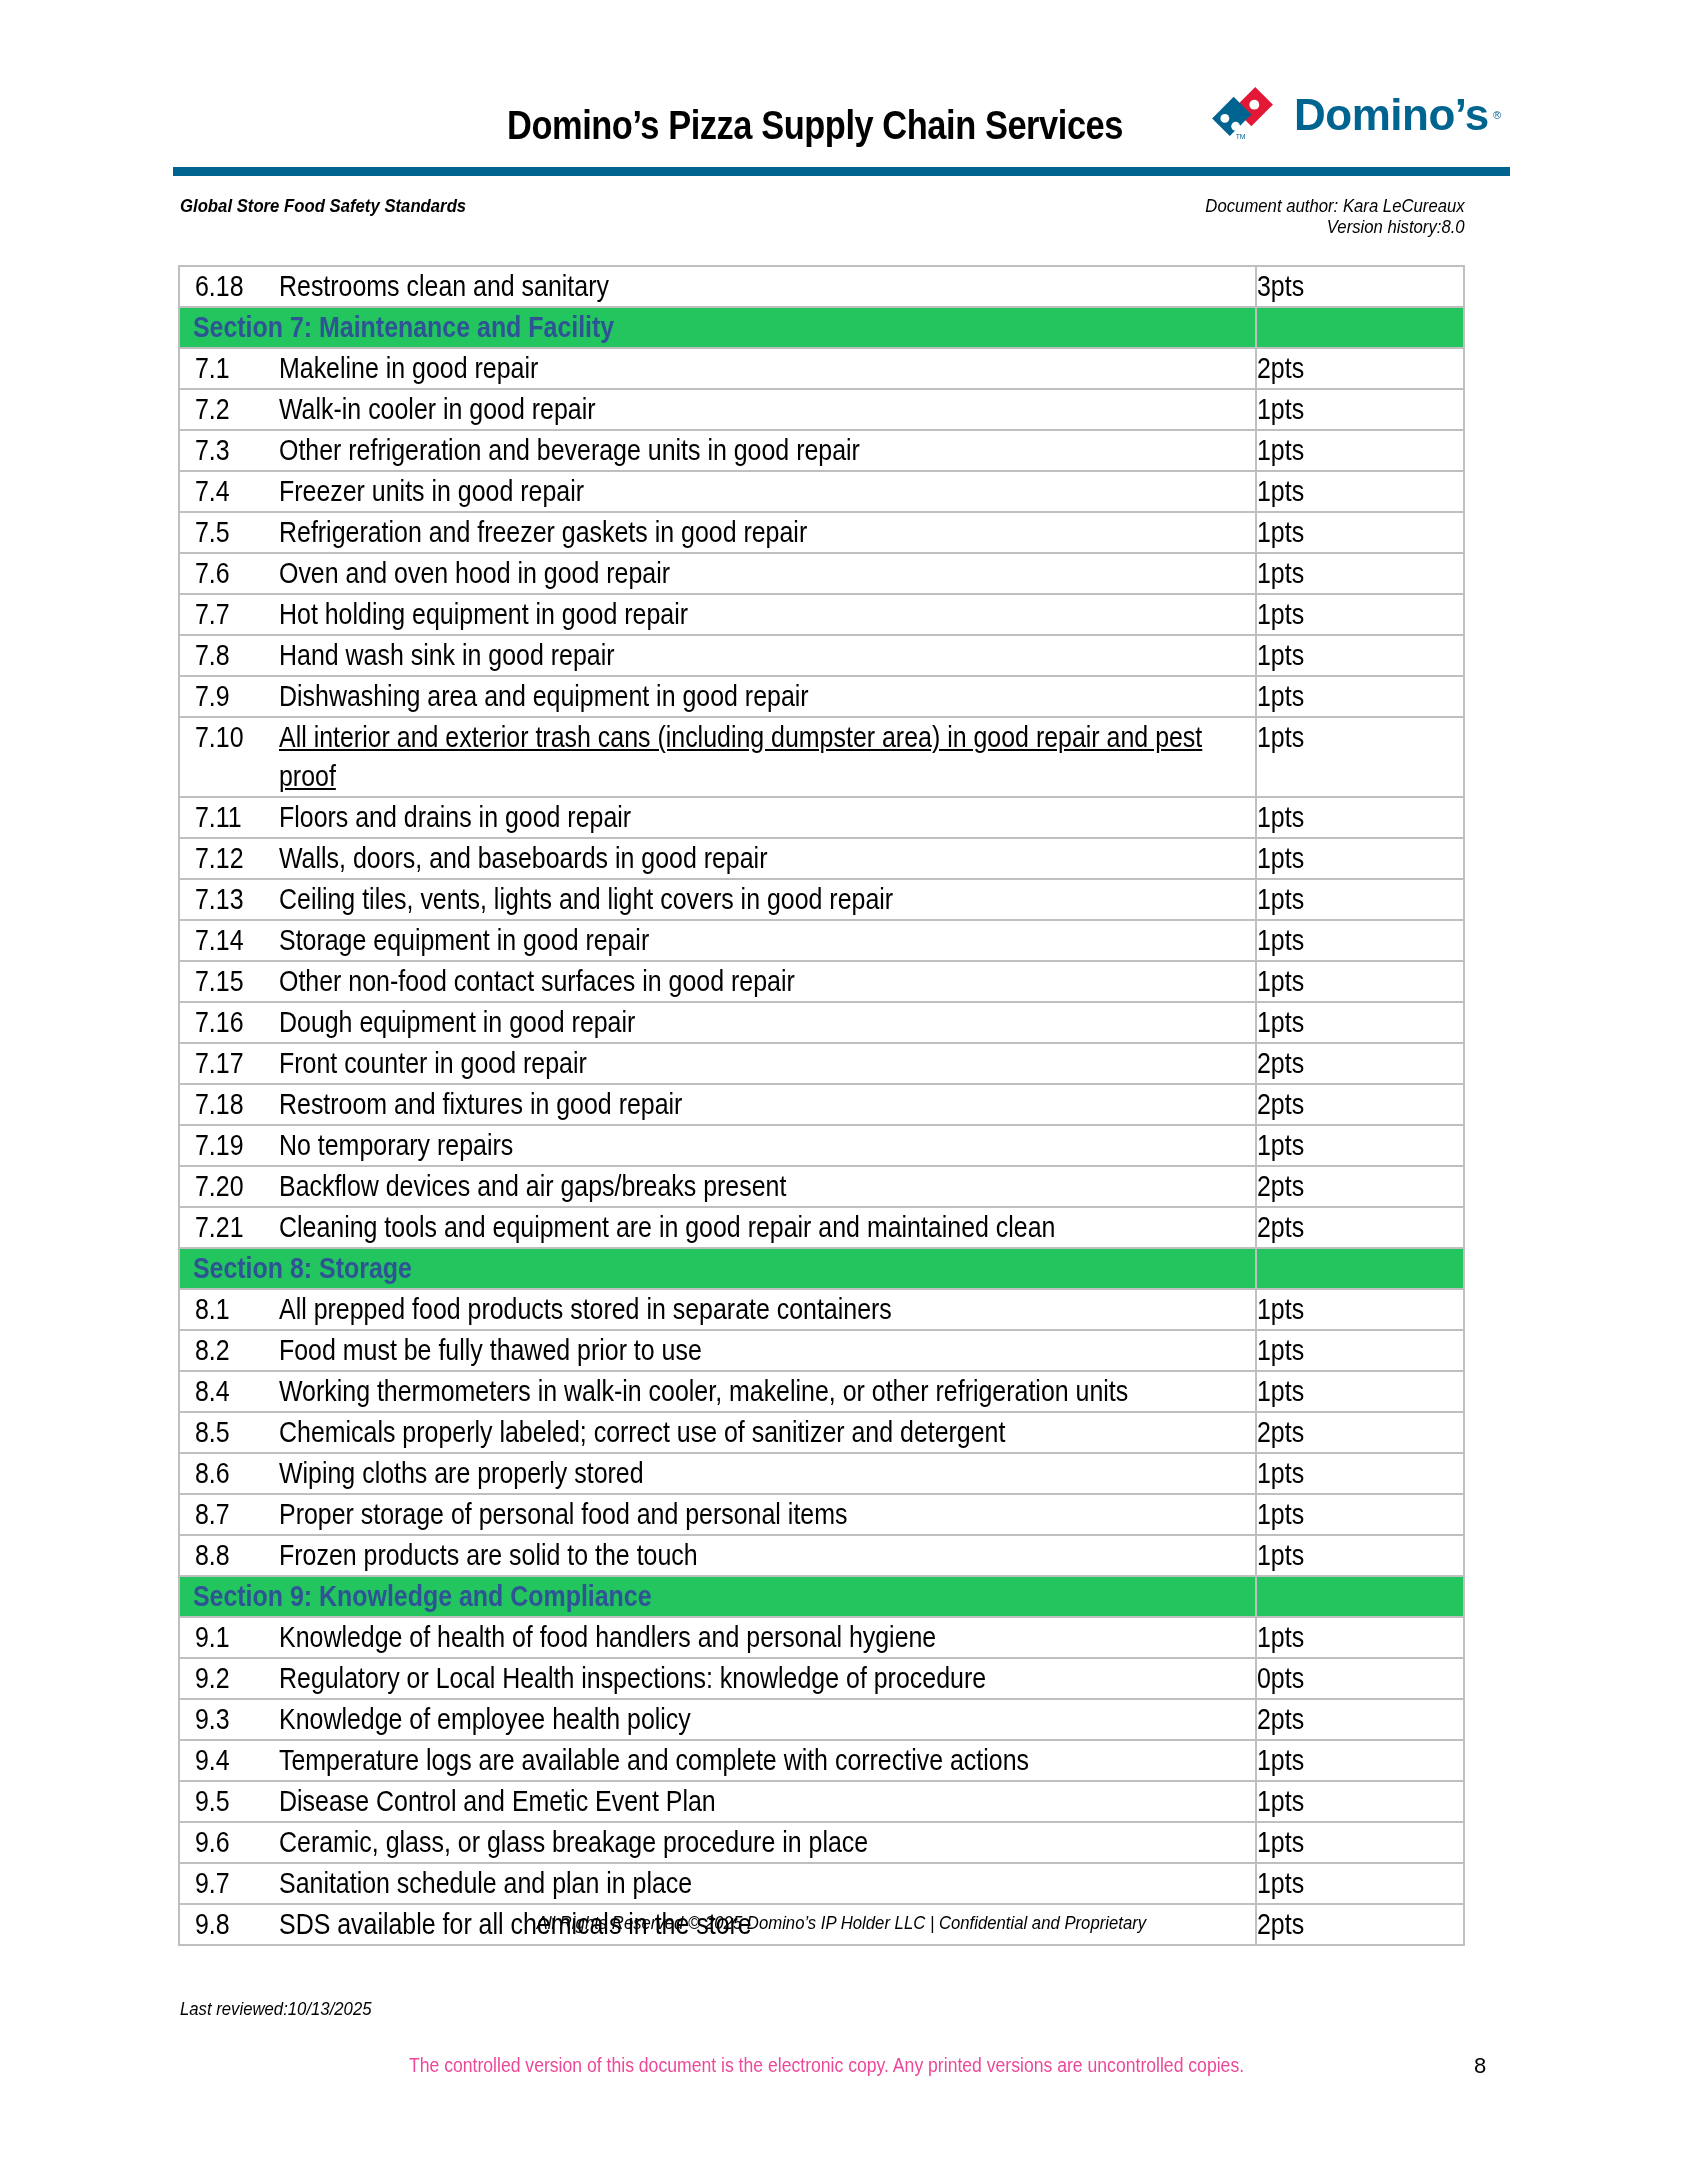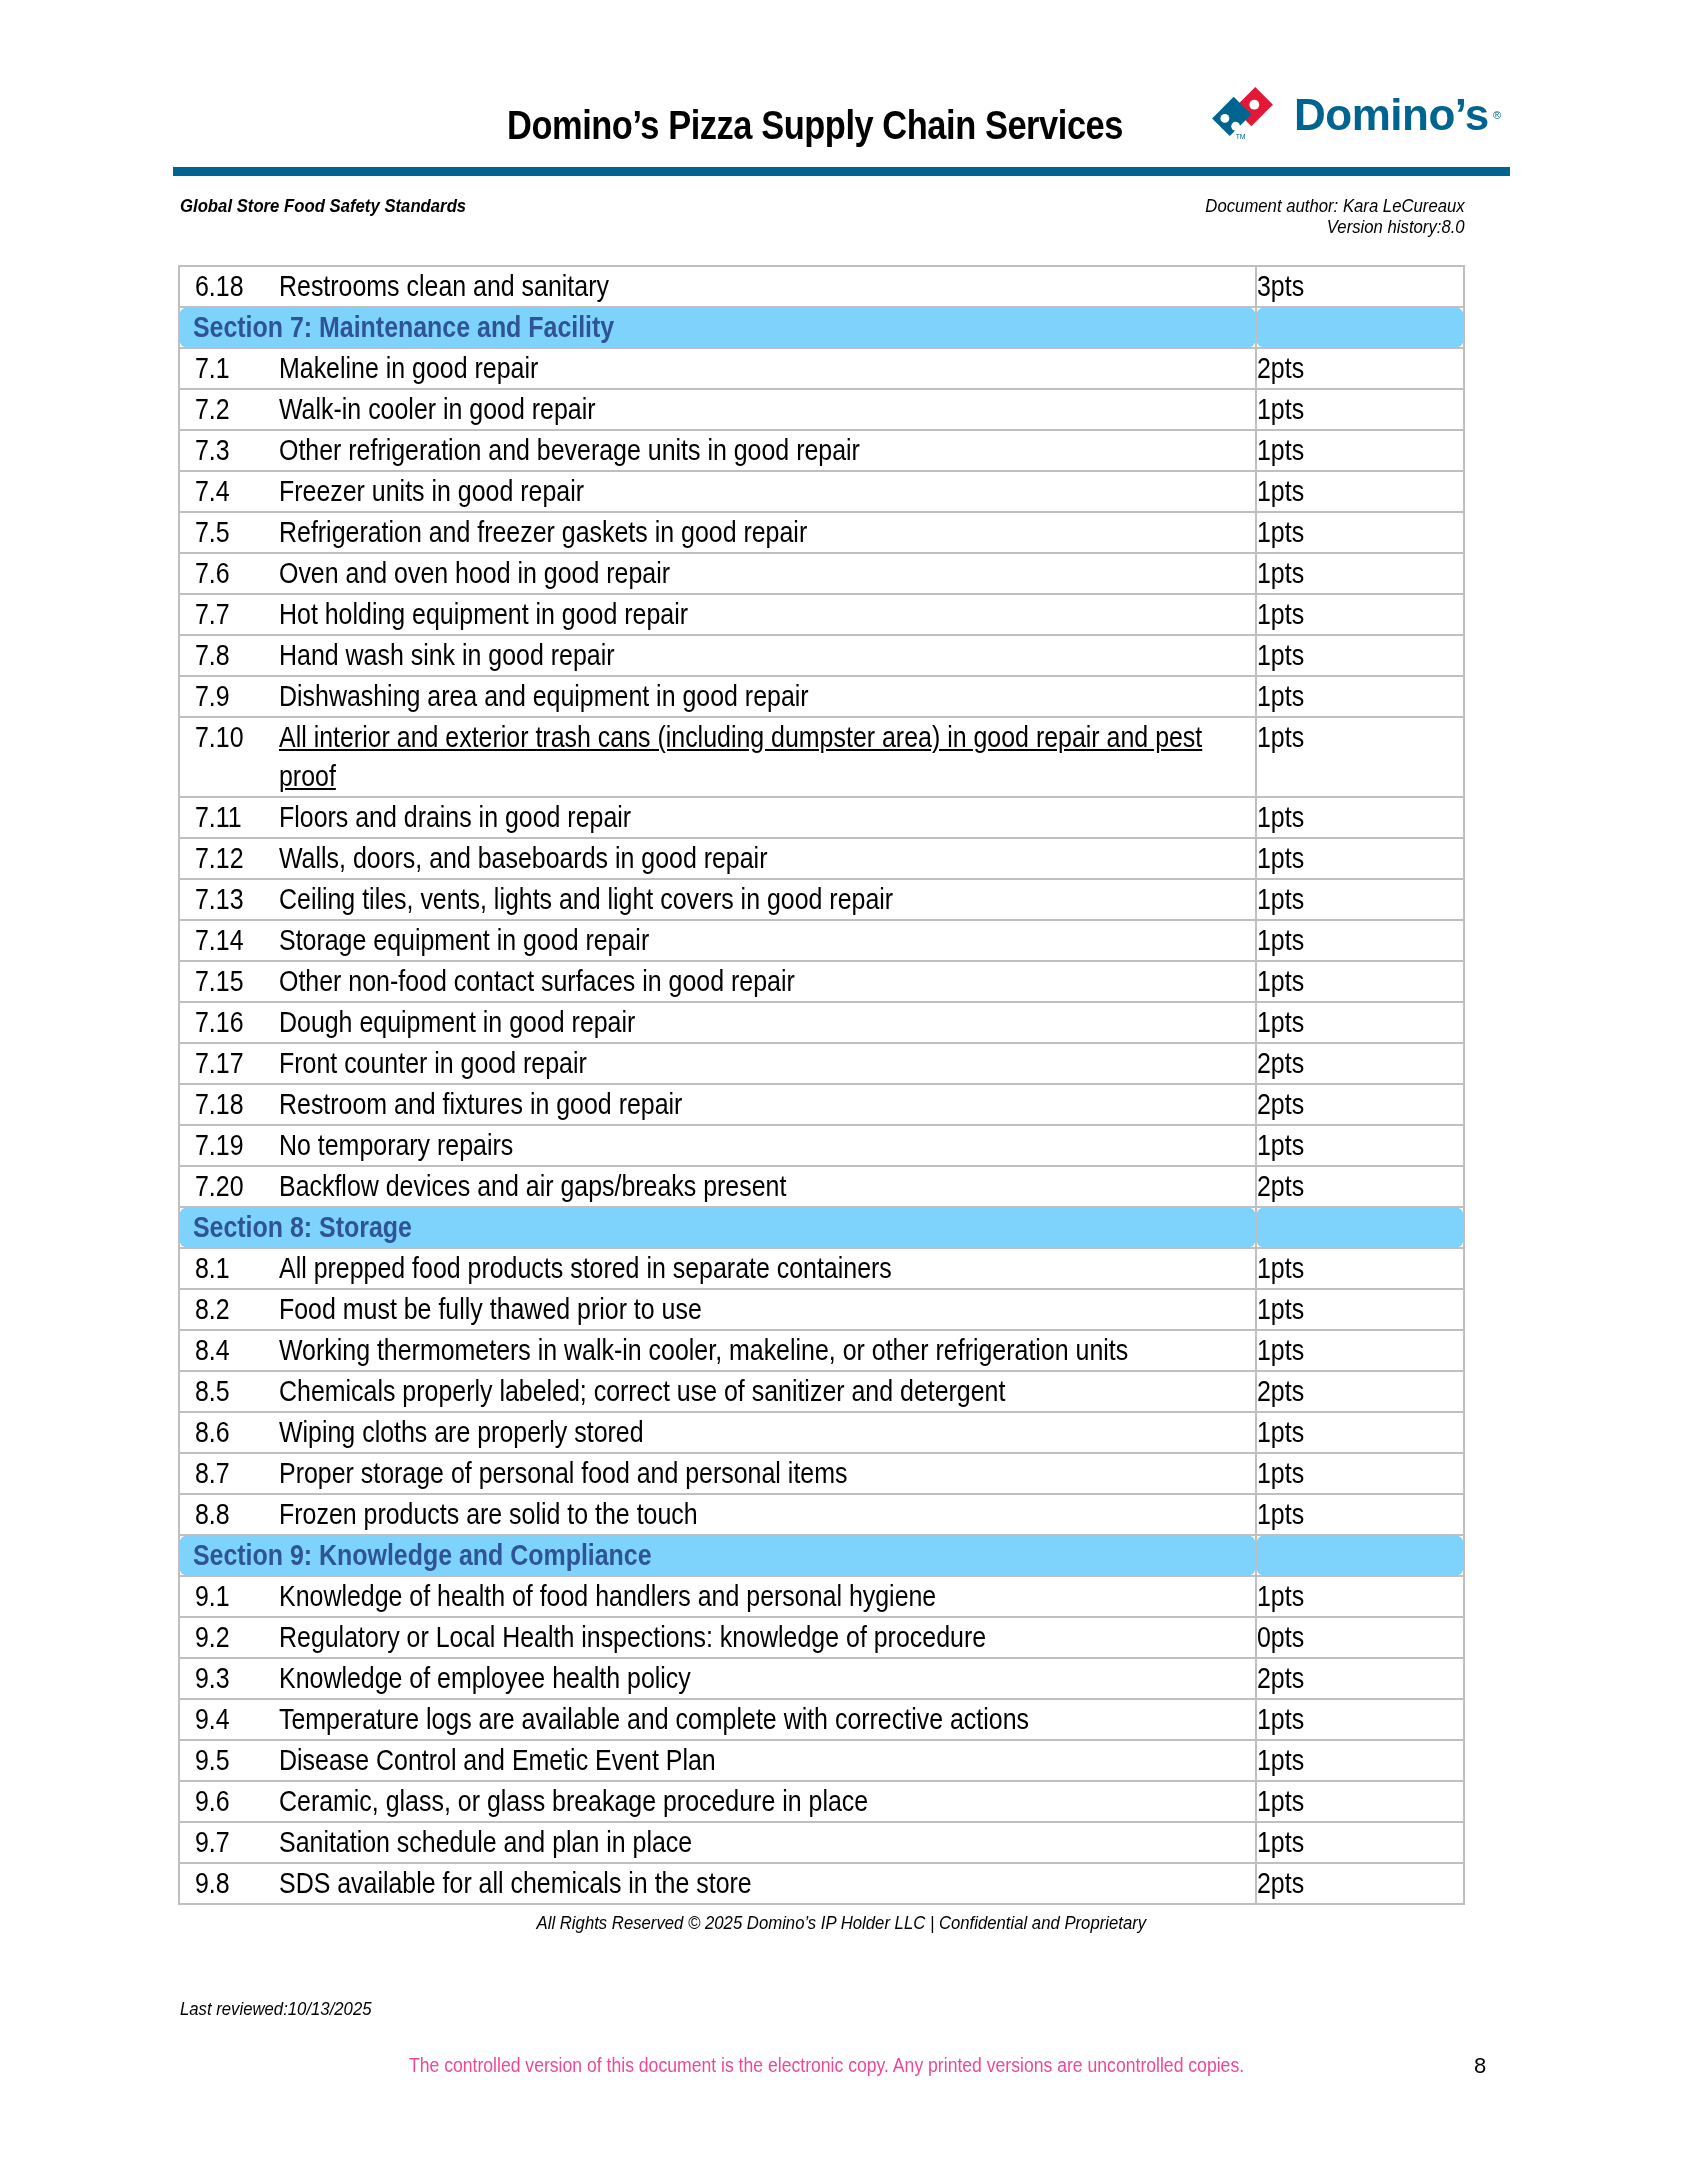--- a/index.html
+++ b/index.html
@@ -28,21 +28,21 @@
             line-height: 39px; height: 39px; box-sizing: border-box; }
   .tbl .c-main { width: 1077px; }
   .tbl .c-pts { width: 208px; }
   .row-inner { display: flex; }
   .num { width: 99px; flex: 0 0 99px; padding-left: 15px; box-sizing: border-box;
          transform-origin: left top; white-space: nowrap; }
   .desc { flex: 1 1 auto; padding-right: 10px; text-decoration: underline; }
   .txt { display: inline-block; transform: scaleX(0.86); transform-origin: left top; white-space: nowrap; }
   .desc-wrap { display: block; width: 116%; transform: scaleX(0.86); transform-origin: left top; white-space: normal; }
   .pts { padding-left: 14px; margin-left: 8px; }
-  .sect td { background: #7dd3fc; border-radius: 9px; }
+  .sect td { background: #22c55e; }
   .sect .stitle { padding-left: 15px; color: #2f5496; font-weight: bold; }
   .tall td { height: 78px; }
 
   
   .ft-reviewed { position: absolute; left: 180px; top: 1998px; font-size: 19px; font-style: italic;
                  transform: scaleX(0.88); transform-origin: left top; white-space: nowrap; }
   .ft-rights { position: absolute; left: 0; width: 1683px; top: 1912px; text-align: center; font-size: 19px;
                font-style: italic; }
   .ft-rights span { display: inline-block; transform: scaleX(0.88); white-space: nowrap; }
   .ft-ctrl { position: absolute; left: 0; width: 1653px; top: 2054px; text-align: center; font-size: 20px; color: #ec4899; }
@@ -271,20 +271,29 @@
       </tr>
       <tr>
         <td>
           <div class="row-inner">
             <div class="num"><span class="txt">7.20</span></div>
             <div class="desc"><span class="txt">Backflow devices and air gaps/breaks present</span></div>
           </div>
         </td>
         <td class="pts"><span class="txt">2pts</span></td>
       </tr>
+      <tr>
+        <td>
+          <div class="row-inner">
+            <div class="num"><span class="txt">7.21</span></div>
+            <div class="desc"><span class="txt">Cleaning tools and equipment are in good repair and maintained clean</span></div>
+          </div>
+        </td>
+        <td class="pts"><span class="txt">2pts</span></td>
+      </tr>
       <tr class="sect">
         <td><span class="stitle txt">Section 8:  Storage</span></td>
         <td></td>
       </tr>
       <tr>
         <td>
           <div class="row-inner">
             <div class="num"><span class="txt">8.1</span></div>
             <div class="desc"><span class="txt">All prepped food products stored in separate containers</span></div>
           </div>

